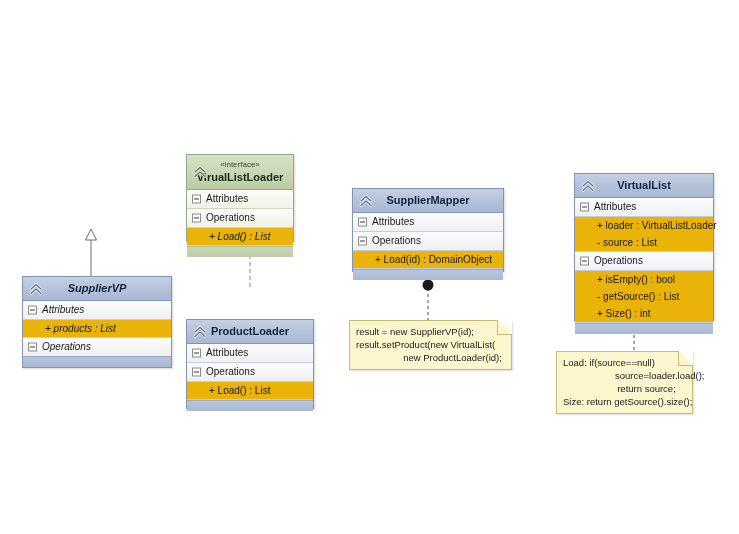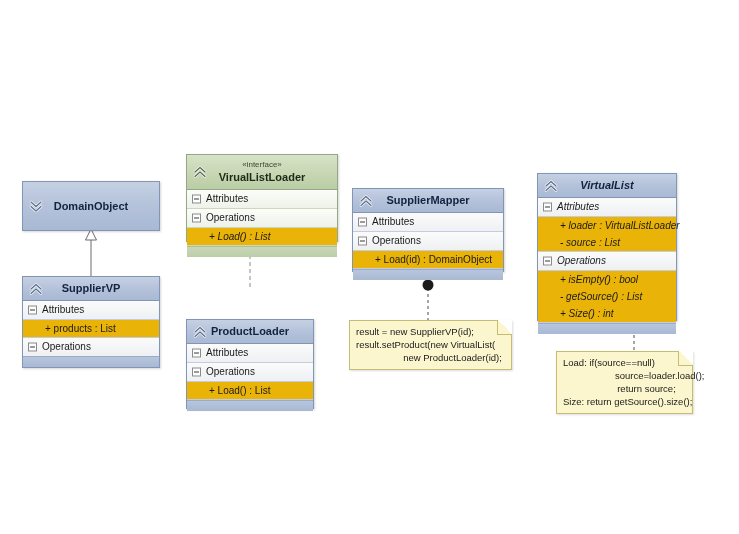--- a/index.html
+++ b/index.html
@@ -188,35 +188,22 @@
       <line x1="428" y1="288" x2="428" y2="320" stroke="#4a4a4a" stroke-width="1" stroke-dasharray="3,3"></line>
       <circle cx="428" cy="285" r="5.5" fill="#1b1b1b"></circle>
     </g>
      note anchor --&gt;
     <g>
       <line x1="634" y1="323" x2="634" y2="351" stroke="#4a4a4a" stroke-width="1" stroke-dasharray="3,3"></line>
       <circle cx="634" cy="320" r="5.5" fill="#1b1b1b"></circle>
     </g>
   </svg>
 
-  <div class="uml-class" style="left:22px; top:181px; width:138px; height:50px;">
-    <div class="cls-header" style="height:100%; box-sizing:border-box; display:flex; align-items:center; justify-content:center; border-bottom:none;">
-      <span class="chev">
-        <svg viewBox="0 0 14 14" width="14" height="14">
-          <polyline points="2,3 7,7.5 12,3" fill="none" stroke="#ffffff" stroke-width="2.6" stroke-linecap="round" stroke-linejoin="round"></polyline>
-          <polyline points="2,7.5 7,12 12,7.5" fill="none" stroke="#ffffff" stroke-width="2.6" stroke-linecap="round" stroke-linejoin="round"></polyline>
-          <polyline points="2,3 7,7.5 12,3" fill="none" stroke="#5d6f8c" stroke-width="1.3" stroke-linecap="round" stroke-linejoin="round"></polyline>
-          <polyline points="2,7.5 7,12 12,7.5" fill="none" stroke="#5d6f8c" stroke-width="1.3" stroke-linecap="round" stroke-linejoin="round"></polyline>
-        </svg>
-      </span>
-      <span class="cls-name">DomainObject</span>
-    </div>
-  </div>
-
-  <div class="uml-class" style="left:22px; top:276px; width:138px; height:92px;">
+
+  <div class="uml-class" style="left:22px; top:276px; width:150px; height:92px;font-style:italic;">
     <div class="cls-header">
       <span class="chev">
         <svg viewBox="0 0 14 14" width="14" height="14">
           <polyline points="2,7 7,2.5 12,7" fill="none" stroke="#ffffff" stroke-width="2.6" stroke-linecap="round" stroke-linejoin="round"></polyline>
           <polyline points="2,11.5 7,7 12,11.5" fill="none" stroke="#ffffff" stroke-width="2.6" stroke-linecap="round" stroke-linejoin="round"></polyline>
           <polyline points="2,7 7,2.5 12,7" fill="none" stroke="#5d6f8c" stroke-width="1.3" stroke-linecap="round" stroke-linejoin="round"></polyline>
           <polyline points="2,11.5 7,7 12,11.5" fill="none" stroke="#5d6f8c" stroke-width="1.3" stroke-linecap="round" stroke-linejoin="round"></polyline>
         </svg>
       </span>
       <span class="cls-name">SupplierVP</span>
@@ -232,21 +219,21 @@
     </div>
     <div class="compartment">
       <div class="comp-title" style="border-bottom:none;">
         <span class="expander"></span>
         <span>Operations</span>
       </div>
     </div>
     <div class="cls-footer"></div>
   </div>
 
-  <div class="uml-class iface" style="left:186px; top:154px; width:152px; height:88px;">
+  <div class="uml-class iface" style="left:186px; top:154px; width:108px; height:88px;">
     <div class="cls-header">
       <span class="chev">
         <svg viewBox="0 0 14 14" width="14" height="14">
           <polyline points="2,7 7,2.5 12,7" fill="none" stroke="#ffffff" stroke-width="2.6" stroke-linecap="round" stroke-linejoin="round"></polyline>
           <polyline points="2,11.5 7,7 12,11.5" fill="none" stroke="#ffffff" stroke-width="2.6" stroke-linecap="round" stroke-linejoin="round"></polyline>
           <polyline points="2,7 7,2.5 12,7" fill="none" stroke="#5b6a4c" stroke-width="1.3" stroke-linecap="round" stroke-linejoin="round"></polyline>
           <polyline points="2,11.5 7,7 12,11.5" fill="none" stroke="#5b6a4c" stroke-width="1.3" stroke-linecap="round" stroke-linejoin="round"></polyline>
         </svg>
       </span>
       <span class="cls-stereotype">«interface»</span>
@@ -323,21 +310,21 @@
         <span class="expander"></span>
         <span>Operations</span>
       </div>
       <div class="member-list">
         <div class="member">+ Load(id) : DomainObject</div>
       </div>
     </div>
     <div class="cls-footer"></div>
   </div>
 
-  <div class="uml-class" style="left:537px; top:173px; width:140px; height:148px;font-style:italic;">
+  <div class="uml-class" style="left:574px; top:173px; width:140px; height:148px;">
     <div class="cls-header">
       <span class="chev">
         <svg viewBox="0 0 14 14" width="14" height="14">
           <polyline points="2,7 7,2.5 12,7" fill="none" stroke="#ffffff" stroke-width="2.6" stroke-linecap="round" stroke-linejoin="round"></polyline>
           <polyline points="2,11.5 7,7 12,11.5" fill="none" stroke="#ffffff" stroke-width="2.6" stroke-linecap="round" stroke-linejoin="round"></polyline>
           <polyline points="2,7 7,2.5 12,7" fill="none" stroke="#5d6f8c" stroke-width="1.3" stroke-linecap="round" stroke-linejoin="round"></polyline>
           <polyline points="2,11.5 7,7 12,11.5" fill="none" stroke="#5d6f8c" stroke-width="1.3" stroke-linecap="round" stroke-linejoin="round"></polyline>
         </svg>
       </span>
       <span class="cls-name">VirtualList</span>

